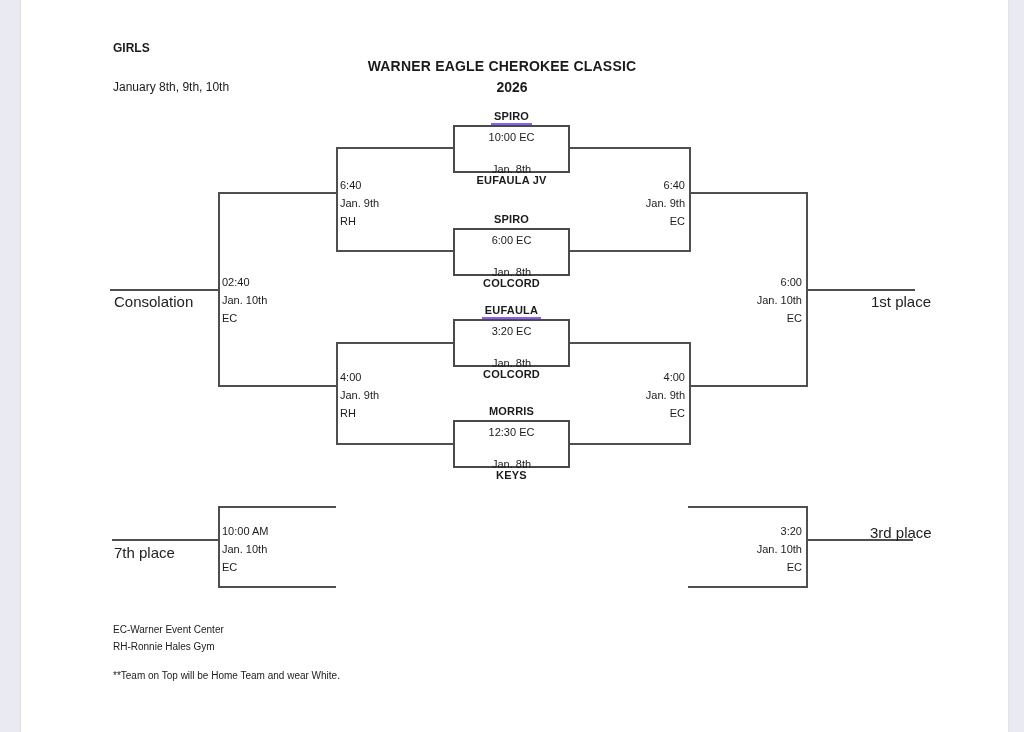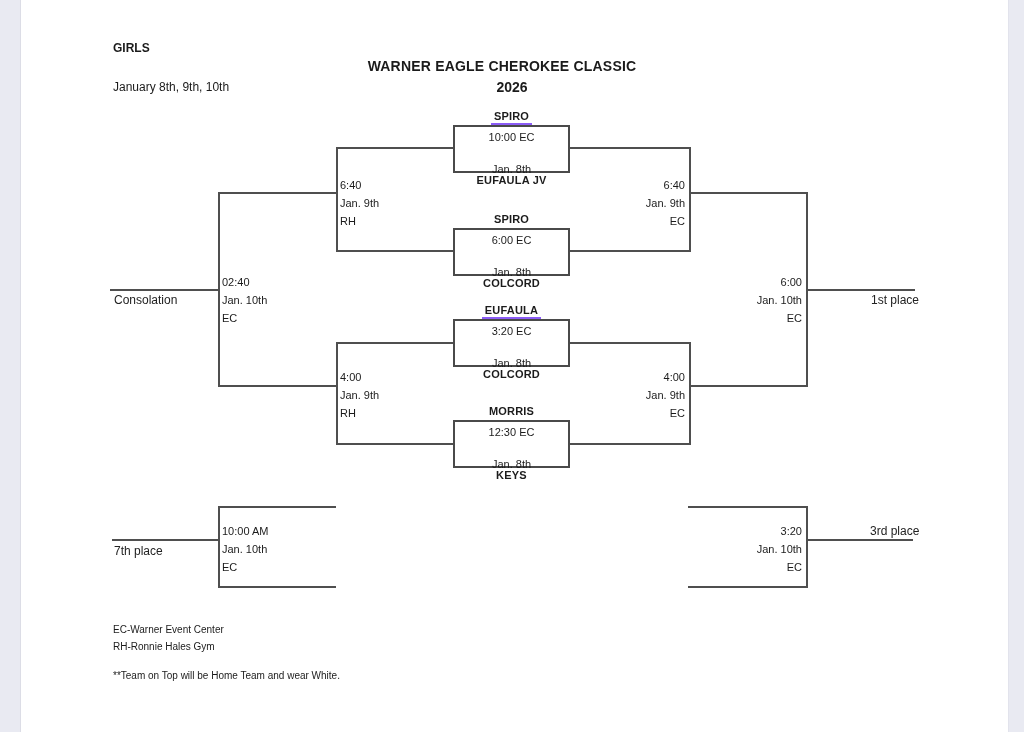--- a/index.html
+++ b/index.html
@@ -29,21 +29,21 @@
   .match .team span.u{border-bottom:2px solid #8b5cf6;}
   .match .box{
     box-sizing:border-box;height:48px;border:2px solid #4a4a4a;background:#fff;
     display:flex;flex-direction:column;justify-content:space-between;align-items:center;
     padding:4px 0 18px 0;font-size:11px;gap:20px;
   }
 
   .info{position:absolute;font-size:11px;line-height:18px;white-space:nowrap;}
   .info.r{text-align:right;width:100px;}
 
-  .placelabel{position:absolute;font-size:12px;color:#222;white-space:nowrap;}
+  .placelabel{position:absolute;font-size:15px;color:#222;white-space:nowrap;}
 
   .legend{position:absolute;left:113px;font-size:10px;line-height:17px;}
   .note{position:absolute;left:113px;top:670px;font-size:10px;}
 </style>
 </head>
 <body>
 
 <div class="gutter left"></div>
 <div class="gutter right"></div>
 

